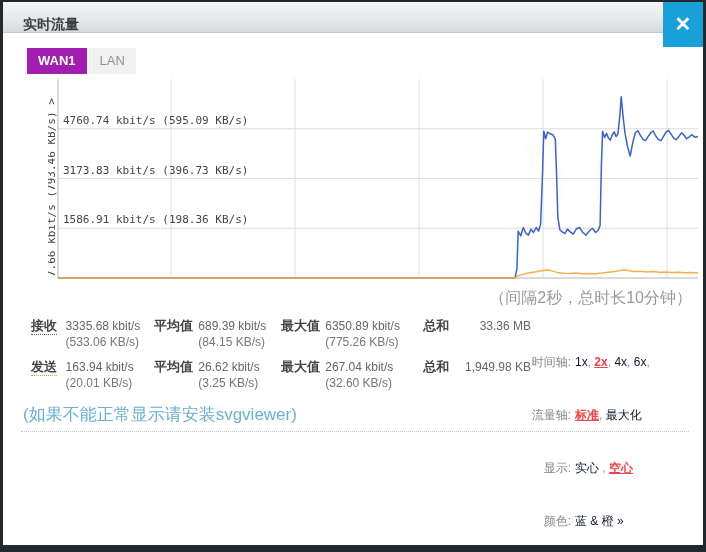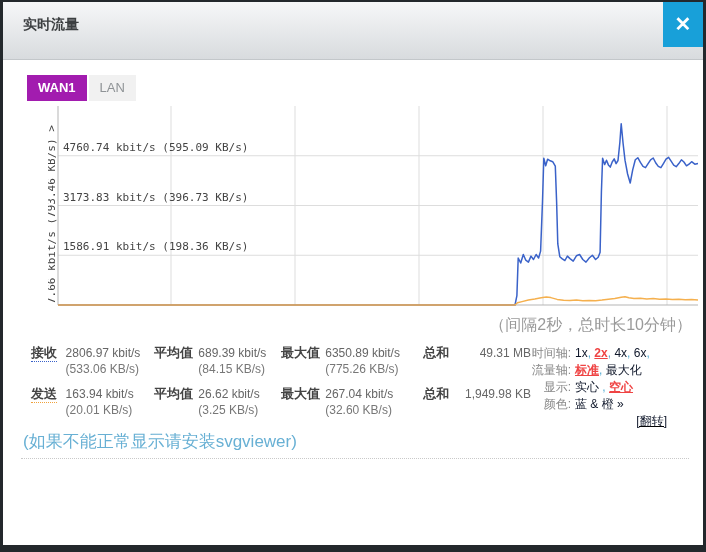--- a/index.html
+++ b/index.html
@@ -13,21 +13,21 @@
   }
   .dialog {
     width: 100%; height: 100%;
     background: #fff;
     position: relative;
     overflow: hidden;
   }
 
   
   .titlebar {
-    height: 58px;
+    height: 31px;
     background: linear-gradient(#f6f7f8, #d8dbde);
     border-bottom: 1px solid #c3c7ca;
     position: relative;
   }
   .titlebar .title {
     line-height: 45px;
     padding-left: 20px;
     font-size: 14px;
     font-weight: bold;
     color: #3c3f41;
@@ -89,21 +89,21 @@
   .sub { color: #777; }
 
   
   .controls {
     position: absolute;
     top: 0; right: 12px;
     width: 178px;
     font-size: 12px;
     line-height: 17px;
   }
-  .ctl-row { display: flex; }
+  .ctl-row { display: flex; margin-top: 36px; }
   .ctl-label { width: 62px; text-align: right; color: #888; padding-right: 4px; white-space: nowrap; }
   .ctl-vals { flex: 1; white-space: nowrap; }
   .lnk { color: #0f172a; text-decoration: none; cursor: pointer; }
   .lnk.active { font-weight: bold; text-decoration: underline; color: #ef4444; }
   .sep { color: #58aed4; }
   .flip-row { text-align: right; padding-right: 24px; text-decoration: underline; }
 
   
   .note {
     margin: 12px 0 0 20px;
@@ -152,35 +152,35 @@
         </svg>
       <div class="chart-caption">（间隔2秒，总时长10分钟）</div>
     </div>
 
     <div class="stats-area">
       <div class="stats">
 
         <div class="stat-row">
           <div class="stat-cell stat-label"><span class="u-recv">接收</span></div>
           <div class="stat-cell v-cur">
-            <div>2806.97 kbit/s</div>
+            <div>3335.68 kbit/s</div>
             <div class="sub">(533.06 KB/s)</div>
           </div>
           <div class="stat-cell k-avg">平均值</div>
           <div class="stat-cell v-avg">
             <div>689.39 kbit/s</div>
             <div class="sub">(84.15 KB/s)</div>
           </div>
           <div class="stat-cell k-max">最大值</div>
           <div class="stat-cell v-max">
             <div>6350.89 kbit/s</div>
             <div class="sub">(775.26 KB/s)</div>
           </div>
           <div class="stat-cell k-tot">总和</div>
-          <div class="stat-cell v-tot">49.31 MB</div>
+          <div class="stat-cell v-tot">33.36 MB</div>
         </div>
 
         <div class="stat-row">
           <div class="stat-cell stat-label"><span class="u-send">发送</span></div>
           <div class="stat-cell v-cur">
             <div>163.94 kbit/s</div>
             <div class="sub">(20.01 KB/s)</div>
           </div>
           <div class="stat-cell k-avg">平均值</div>
           <div class="stat-cell v-avg">

